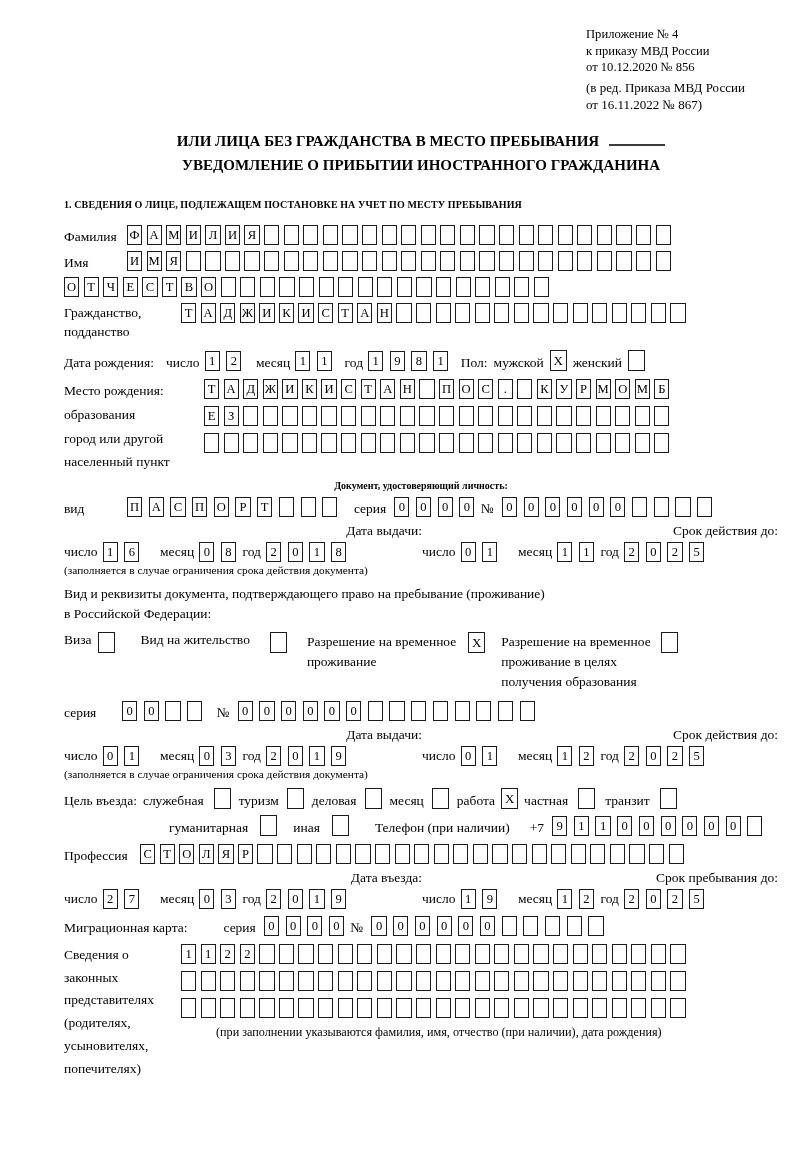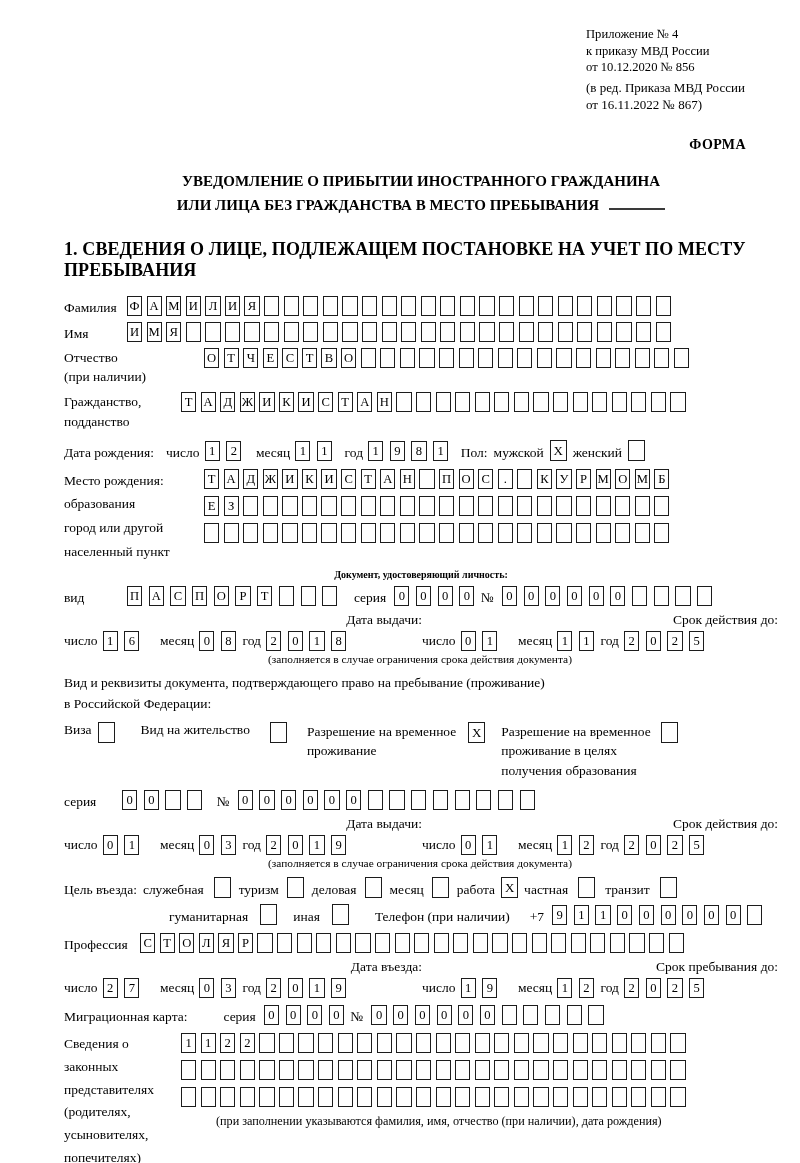--- a/index.html
+++ b/index.html
@@ -9,21 +9,21 @@
 
   .hdr{margin-left:auto;width:192px;line-height:1.32;font-size:12.6px}
   .hdr div{white-space:nowrap}
   .hdr .sub{font-size:13px}
   .hdr .sub.first{margin-top:3px}
   .form-label{text-align:right;padding-right:32px;font-weight:bold;font-size:14px;margin-top:24px;letter-spacing:.4px}
 
   .title{text-align:center;font-weight:bold;font-size:15px;line-height:1.6;margin-top:16px}
   .blank-line{display:inline-block;width:56px;height:3px;border-bottom:2.2px solid #3a3a3a;margin-left:10px}
 
-  .sec-heading{font-weight:bold;font-size:18px;margin-top:22px;margin-bottom:15px;letter-spacing:.1px}
+  .sec-heading{font-weight:bold;font-size:10px;margin-top:22px;margin-bottom:15px;letter-spacing:.1px}
 
   .row{display:flex;align-items:flex-end;margin-bottom:6px}
   .row.top{align-items:flex-start}
   .lbl{flex:none}
   .lblcol{flex:none;line-height:1.42}
   .cells{display:inline-flex;flex:none;white-space:nowrap}
   .cell{flex:none;display:inline-block;width:15.2px;height:20px;border:1.6px solid #1c1c1c;margin-right:4.4px;
         text-align:center;line-height:18px;font-size:12.6px;background:#fff}
   .cells.sp .cell{margin-right:6.5px}
   .cb{flex:none;display:inline-block;width:17px;height:21px;border:1.6px solid #1c1c1c;text-align:center;
@@ -31,46 +31,45 @@
   .stack>.cells{display:flex;margin-bottom:7px}
 
   .center-b{text-align:center;font-weight:bold;font-size:10px;margin:6px 0 6px}
   .datecols{display:flex;margin-bottom:2px}
   .datecol-l{width:358px;flex:none}
   .datecol-r{flex:1}
   .datehead{text-align:right;margin-bottom:3px}
   .dateline{display:flex;align-items:center}
   .dl-lbl{margin-right:5px;flex:none}
   .dl-gap{margin-left:14px}
-  .note{font-size:11.4px;text-align:center;margin:2px 2px 8px 0}
+  .note{font-size:11.4px;text-align:left;margin:2px 2px 8px 0}
   .intro{line-height:1.5}
   .optcol{text-align:left;line-height:1.45;flex:none}
   .rep-note{font-size:12.2px;margin:4px 0 0 150px}
   .ml6{margin-left:6px}.ml8{margin-left:8px}.ml10{margin-left:10px}.ml12{margin-left:12px}
   .ml14{margin-left:6px}.ml16{margin-left:16px}.ml20{margin-left:20px}.ml26{margin-left:26px}.ml36{margin-left:36px}
 </style>
 </head>
 <body>
 
 <div class="page">
 
   <div class="hdr">
     <div>Приложение № 4</div>
     <div>к приказу МВД России</div>
     <div>от 10.12.2020 № 856</div>
     <div class="sub first">(в ред. Приказа МВД России</div>
     <div class="sub">от 16.11.2022 № 867)</div>
   </div>
-  <div class="form-label">ФОРМА</div>
 
   <div class="title">
-    <div>УВЕДОМЛЕНИЕ О ПРИБЫТИИ ИНОСТРАННОГО ГРАЖДАНИНА</div>
     <div>
       <span>ИЛИ ЛИЦА БЕЗ ГРАЖДАНСТВА В МЕСТО ПРЕБЫВАНИЯ</span><span class="blank-line"></span>
     </div>
+    <div>УВЕДОМЛЕНИЕ О ПРИБЫТИИ ИНОСТРАННОГО ГРАЖДАНИНА</div>
   </div>
 
   <div class="sec-heading">1. СВЕДЕНИЯ О ЛИЦЕ, ПОДЛЕЖАЩЕМ ПОСТАНОВКЕ НА УЧЕТ ПО МЕСТУ ПРЕБЫВАНИЯ</div>
 
   <div class="row">
     <span class="lbl" style="width:63px">Фамилия</span>
     <span class="cells">
         <span class="cell">Ф</span>
         <span class="cell">А</span>
         <span class="cell">М</span>
@@ -130,24 +129,20 @@
         <span class="cell"></span>
         <span class="cell"></span>
         <span class="cell"></span>
         <span class="cell"></span>
         <span class="cell"></span>
         <span class="cell"></span>
       </span>
   </div>
 
   <div class="row top">
-    <span class="lblcol" style="width:140px">
-      <div>Отчество</div>
-      <div>(при наличии)</div>
-    </span>
     <span class="cells">
         <span class="cell">О</span>
         <span class="cell">Т</span>
         <span class="cell">Ч</span>
         <span class="cell">Е</span>
         <span class="cell">С</span>
         <span class="cell">Т</span>
         <span class="cell">В</span>
         <span class="cell">О</span>
         <span class="cell"></span>

